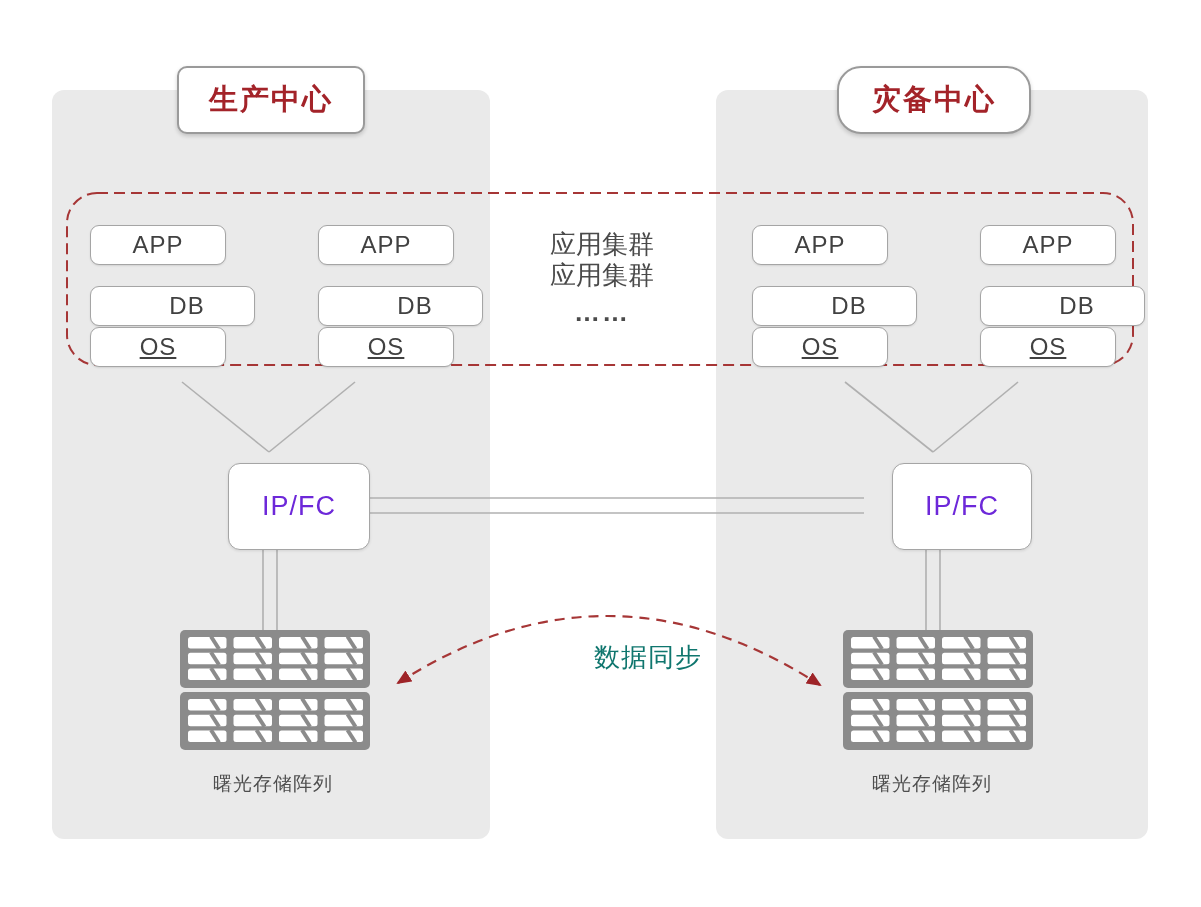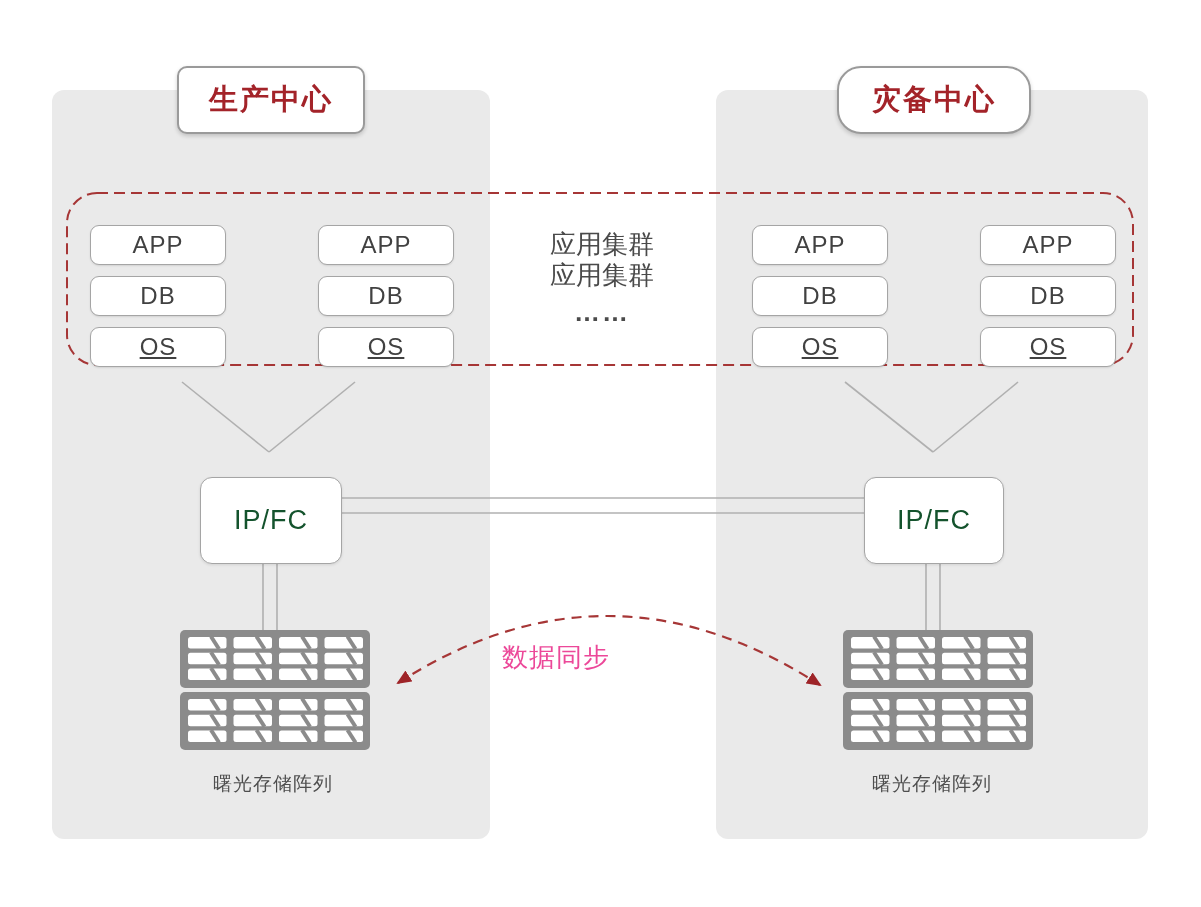--- a/index.html
+++ b/index.html
@@ -22,53 +22,53 @@
   #title-left{left:177px;width:184px;}
   #title-right{left:837px;width:190px;border-radius:24px;}
 
   .node-box{
     position:absolute;width:134px;height:38px;background:#ffffff;
     border:1.5px solid #a5a5a5;border-radius:9px;
     box-shadow:0 1px 2px rgba(0,0,0,0.10);
     display:flex;align-items:center;justify-content:center;
     font-size:24px;color:#414141;z-index:2;letter-spacing:1px;margin-top:12px;
   }
-  .row-app{top:213px;} .row-db{top:264px;} .row-os{top:315px;text-decoration:underline;}
+  .row-app{top:213px;} .row-db{top:274px;padding-left:29px;} .row-os{top:315px;text-decoration:underline;}
   .stack1{left:90px;} .stack2{left:318px;} .stack3{left:752px;} .stack4{left:980px;}
 
   #cluster-note{
     position:absolute;left:467px;top:229px;width:270px;text-align:center;
     font-size:26px;line-height:31px;color:#4a4a4a;z-index:2;
   }
   #cluster-note .dots{margin-top:6px;letter-spacing:2px;font-weight:bold;}
 
   .ipfc-box{
-    position:absolute;top:477px;height:85px;background:#ffffff;
+    position:absolute;top:463px;height:85px;background:#ffffff;
     border:1.5px solid #a5a5a5;border-radius:12px;
     box-shadow:0 1px 3px rgba(0,0,0,0.10);
     display:flex;align-items:center;justify-content:center;
-    font-size:27px;color:#14532d;z-index:2;letter-spacing:1px;
+    font-size:27px;color:#6d28d9;z-index:2;letter-spacing:1px;margin-left:28px;
   }
   #ipfc-left{left:200px;width:140px;}
   #ipfc-right{left:864px;width:138px;}
 
   .storage-icon{position:absolute;top:630px;width:190px;height:120px;z-index:2;}
   #storage-left{left:180px;}
   #storage-right{left:843px;}
 
   .storage-label{
     position:absolute;top:771px;width:220px;text-align:center;
     font-size:19px;color:#4e4e4e;z-index:2;letter-spacing:1px;
   }
   #storage-label-left{left:163px;}
   #storage-label-right{left:822px;}
 
   #sync-label{
-    position:absolute;left:502px;top:640px;width:200px;text-align:left;
-    font-size:26px;color:#ec4899;z-index:2;letter-spacing:1px;
+    position:absolute;left:502px;top:640px;width:200px;text-align:right;
+    font-size:26px;color:#0f766e;z-index:2;letter-spacing:1px;
   }
 </style>
 </head>
 <body>
 
 <div id="canvas">
 
   <div class="panel" id="panel-left"></div>
   <div class="panel" id="panel-right"></div>
 

